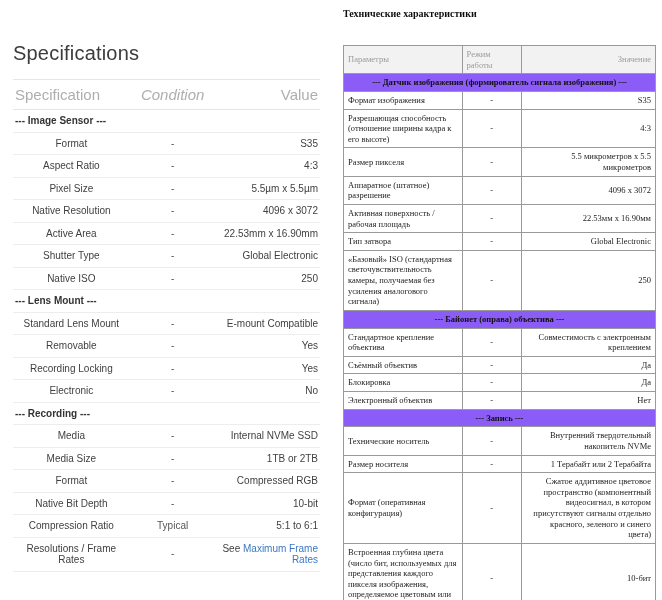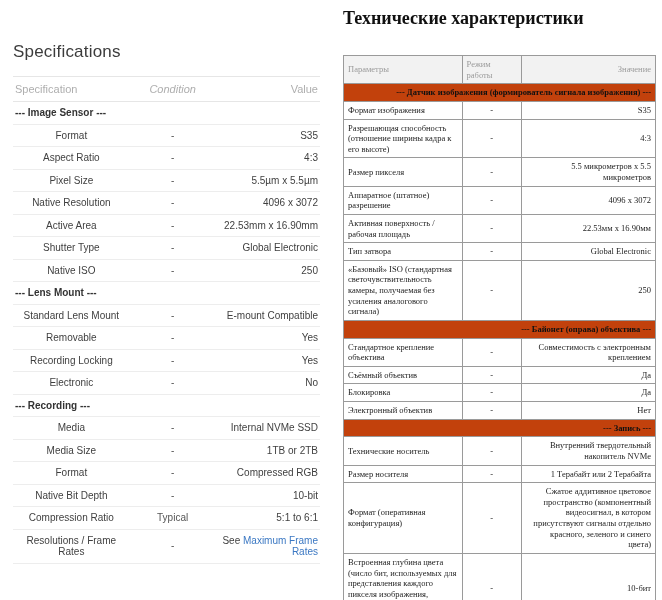--- a/index.html
+++ b/index.html
@@ -9,32 +9,32 @@
     width: 662px; height: 600px;
     background: #ffffff;
     font-family: "Liberation Sans", sans-serif;
     overflow: hidden;
   }
   .page { position: relative; width: 662px; height: 600px; }
 
   
   .left-panel { position: absolute; left: 13px; top: 42px; width: 307px; }
   .left-title {
-    font-size: 17px; font-weight: 500; color: #3c3c3c;
+    font-size: 20px; font-weight: 500; color: #3c3c3c;
     margin: 0 0 14px 0; letter-spacing: .2px;
   }
   table.spec-table {
     width: 307px; border-collapse: collapse; table-layout: fixed;
     font-size: 10px; color: #444;
   }
   .spec-table col.c1 { width: 38%; }
   .spec-table col.c2 { width: 28%; }
   .spec-table col.c3 { width: 34%; }
   .spec-table th {
-    color: #aeaeae; font-weight: 400; font-size: 11px;
+    color: #aeaeae; font-weight: 400; font-size: 15px;
     padding: 6px 2px;
     border-top: 1px solid #e6e6e6; border-bottom: 1px solid #e6e6e6;
   }
   .spec-table th.h1 { text-align: left; }
   .spec-table th.h2 { text-align: center; font-style: italic; }
   .spec-table th.h3 { text-align: right; }
   .spec-table td {
     padding: 5px 2px; border-bottom: 1px solid #ededed;
     vertical-align: middle; line-height: 1.15;
   }
@@ -44,21 +44,21 @@
   .spec-table tr.section-row td {
     font-weight: 700; color: #333; text-align: left; margin-top: 46px;
   }
 
   
   .right-panel {
     position: absolute; left: 343px; top: 8px; width: 313px;
     font-family: "Liberation Serif", serif;
   }
   .right-title {
-    font-size: 18px; font-weight: 700; color: #101010;
+    font-size: 10px; font-weight: 700; color: #101010;
     margin: 0 0 26px 0;
   }
   table.ru-table {
     width: 313px; border-collapse: collapse; table-layout: fixed;
     font-family: "Liberation Serif", serif;
     font-size: 8.5px; color: #1d1d1d;
   }
   .ru-table col.c1 { width: 38%; }
   .ru-table col.c2 { width: 19%; }
   .ru-table col.c3 { width: 43%; }
@@ -70,21 +70,21 @@
   .ru-table th {
     background: #f2f2f2; color: #9b9b9b; font-weight: 400;
   }
   .ru-table th.h1 { text-align: left; }
   .ru-table th.h2 { text-align: left; }
   .ru-table th.h3 { text-align: right; }
   .ru-table .col-param { text-align: left; }
   .ru-table .col-cond  { text-align: center; }
   .ru-table .col-value { text-align: right; }
   .ru-table tr.section-row td {
-    background: #c2410c; font-weight: 700; text-align: right; color: #111;
+    background: #8b5cf6; font-weight: 700; text-align: center; color: #111;
   }
 
   a.link, span.link-text {
     color: var(--link-color); text-decoration: none; cursor: pointer;
   }
 </style>
 </head>
 <body>
 
 <div class="page">

